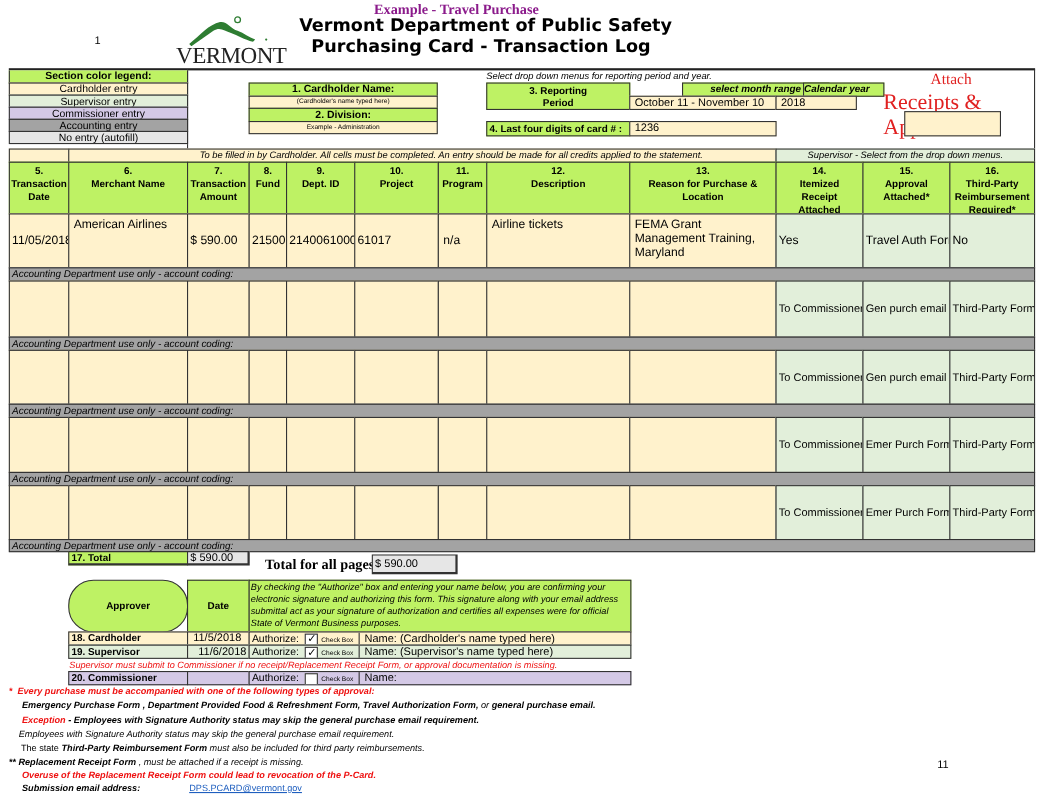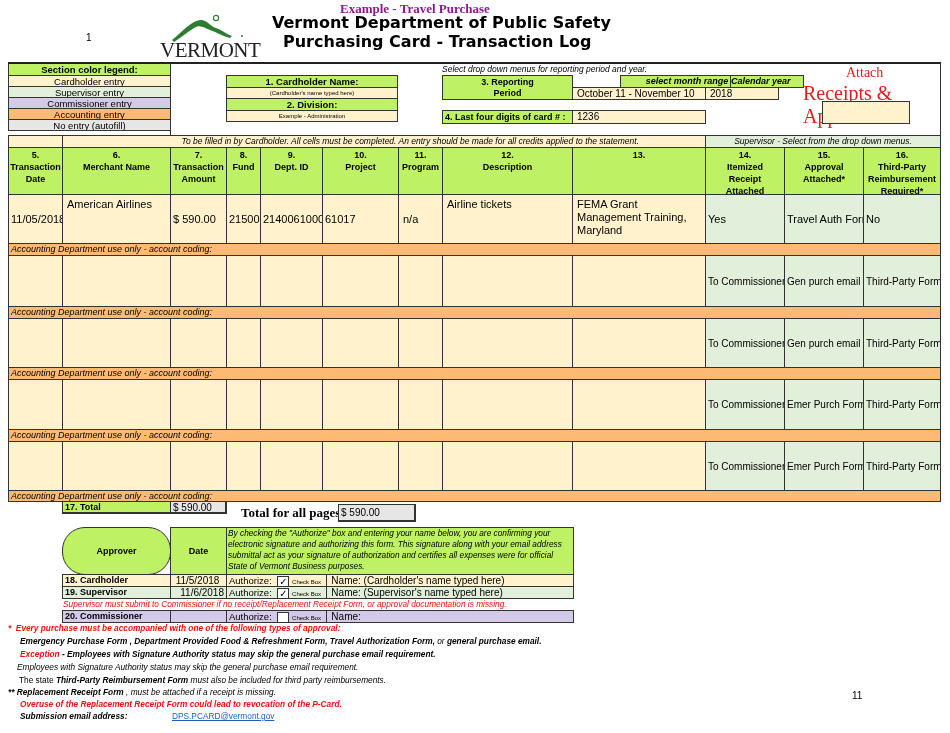--- a/index.html
+++ b/index.html
@@ -4,21 +4,21 @@
 <style>
   * { box-sizing: border-box; margin: 0; padding: 0; }
   html, body { width: 950px; height: 733px; background: #ffffff; overflow: hidden; }
   body { position: relative; font-family: "Liberation Sans", sans-serif; color: #000; }
   .abs { position: absolute; }
   .cell { position: absolute; border: 1px solid #333; overflow: hidden; white-space: nowrap; }
   .blue { background: #bef264; }
   .yellow { background: #fff2cc; }
   .green { background: #e2efda; }
   .purple { background: #d4c9e6; }
-  .pink { background: #fdba74; }
+  .pink { background: #a3a3a3; }
   .gray { background: #e6e6e6; }
   .hdr { font-size: 9px; font-weight: bold; text-align: center; line-height: 12px; white-space: normal; padding-top: 1px; }
   .ital { font-style: italic; }
   .sans { font-family: "DejaVu Sans", sans-serif; }
   .serif { font-family: "Liberation Serif", serif; }
   .data { font-size: 11px; padding: 0 4px; display: flex; align-items: center; }
   .data-top { font-size: 11px; padding: 3px 4px; white-space: normal; line-height: 13px; }
   .acct { font-size: 9px; font-style: italic; padding-left: 2px; line-height: 11px; }
   .legend { font-size: 9.5px; text-align: center; line-height: 11px; }
   .check { display: inline-block; width: 12px; height: 11px; border: 1px solid #333; background: #fff; font-size: 10px; line-height: 10px; text-align: center; vertical-align: middle; }
@@ -107,20 +107,21 @@
 <div class="cell blue hdr" style="left:398px;top:147px;width:45px;height:48px;">
     <div>11.</div>
     <div>Program</div>
   </div>
 <div class="cell blue hdr" style="left:442px;top:147px;width:131px;height:48px;">
     <div>12.</div>
     <div>Description</div>
   </div>
 <div class="cell blue hdr" style="left:572px;top:147px;width:134px;height:48px;">
     <div>13.</div>
+    <div>Reason for Purchase &amp; Location</div>
   </div>
 <div class="cell blue hdr" style="left:705px;top:147px;width:80px;height:48px;padding:1px 6px 0;">
     <div>14.</div>
     <div>Itemized Receipt Attached</div>
   </div>
 <div class="cell blue hdr" style="left:784px;top:147px;width:80px;height:48px;padding:1px 14px 0;">
     <div>15.</div>
     <div>Approval Attached*</div>
   </div>
 <div class="cell blue hdr" style="left:863px;top:147px;width:78px;height:48px;padding:1px 2px 0;">

